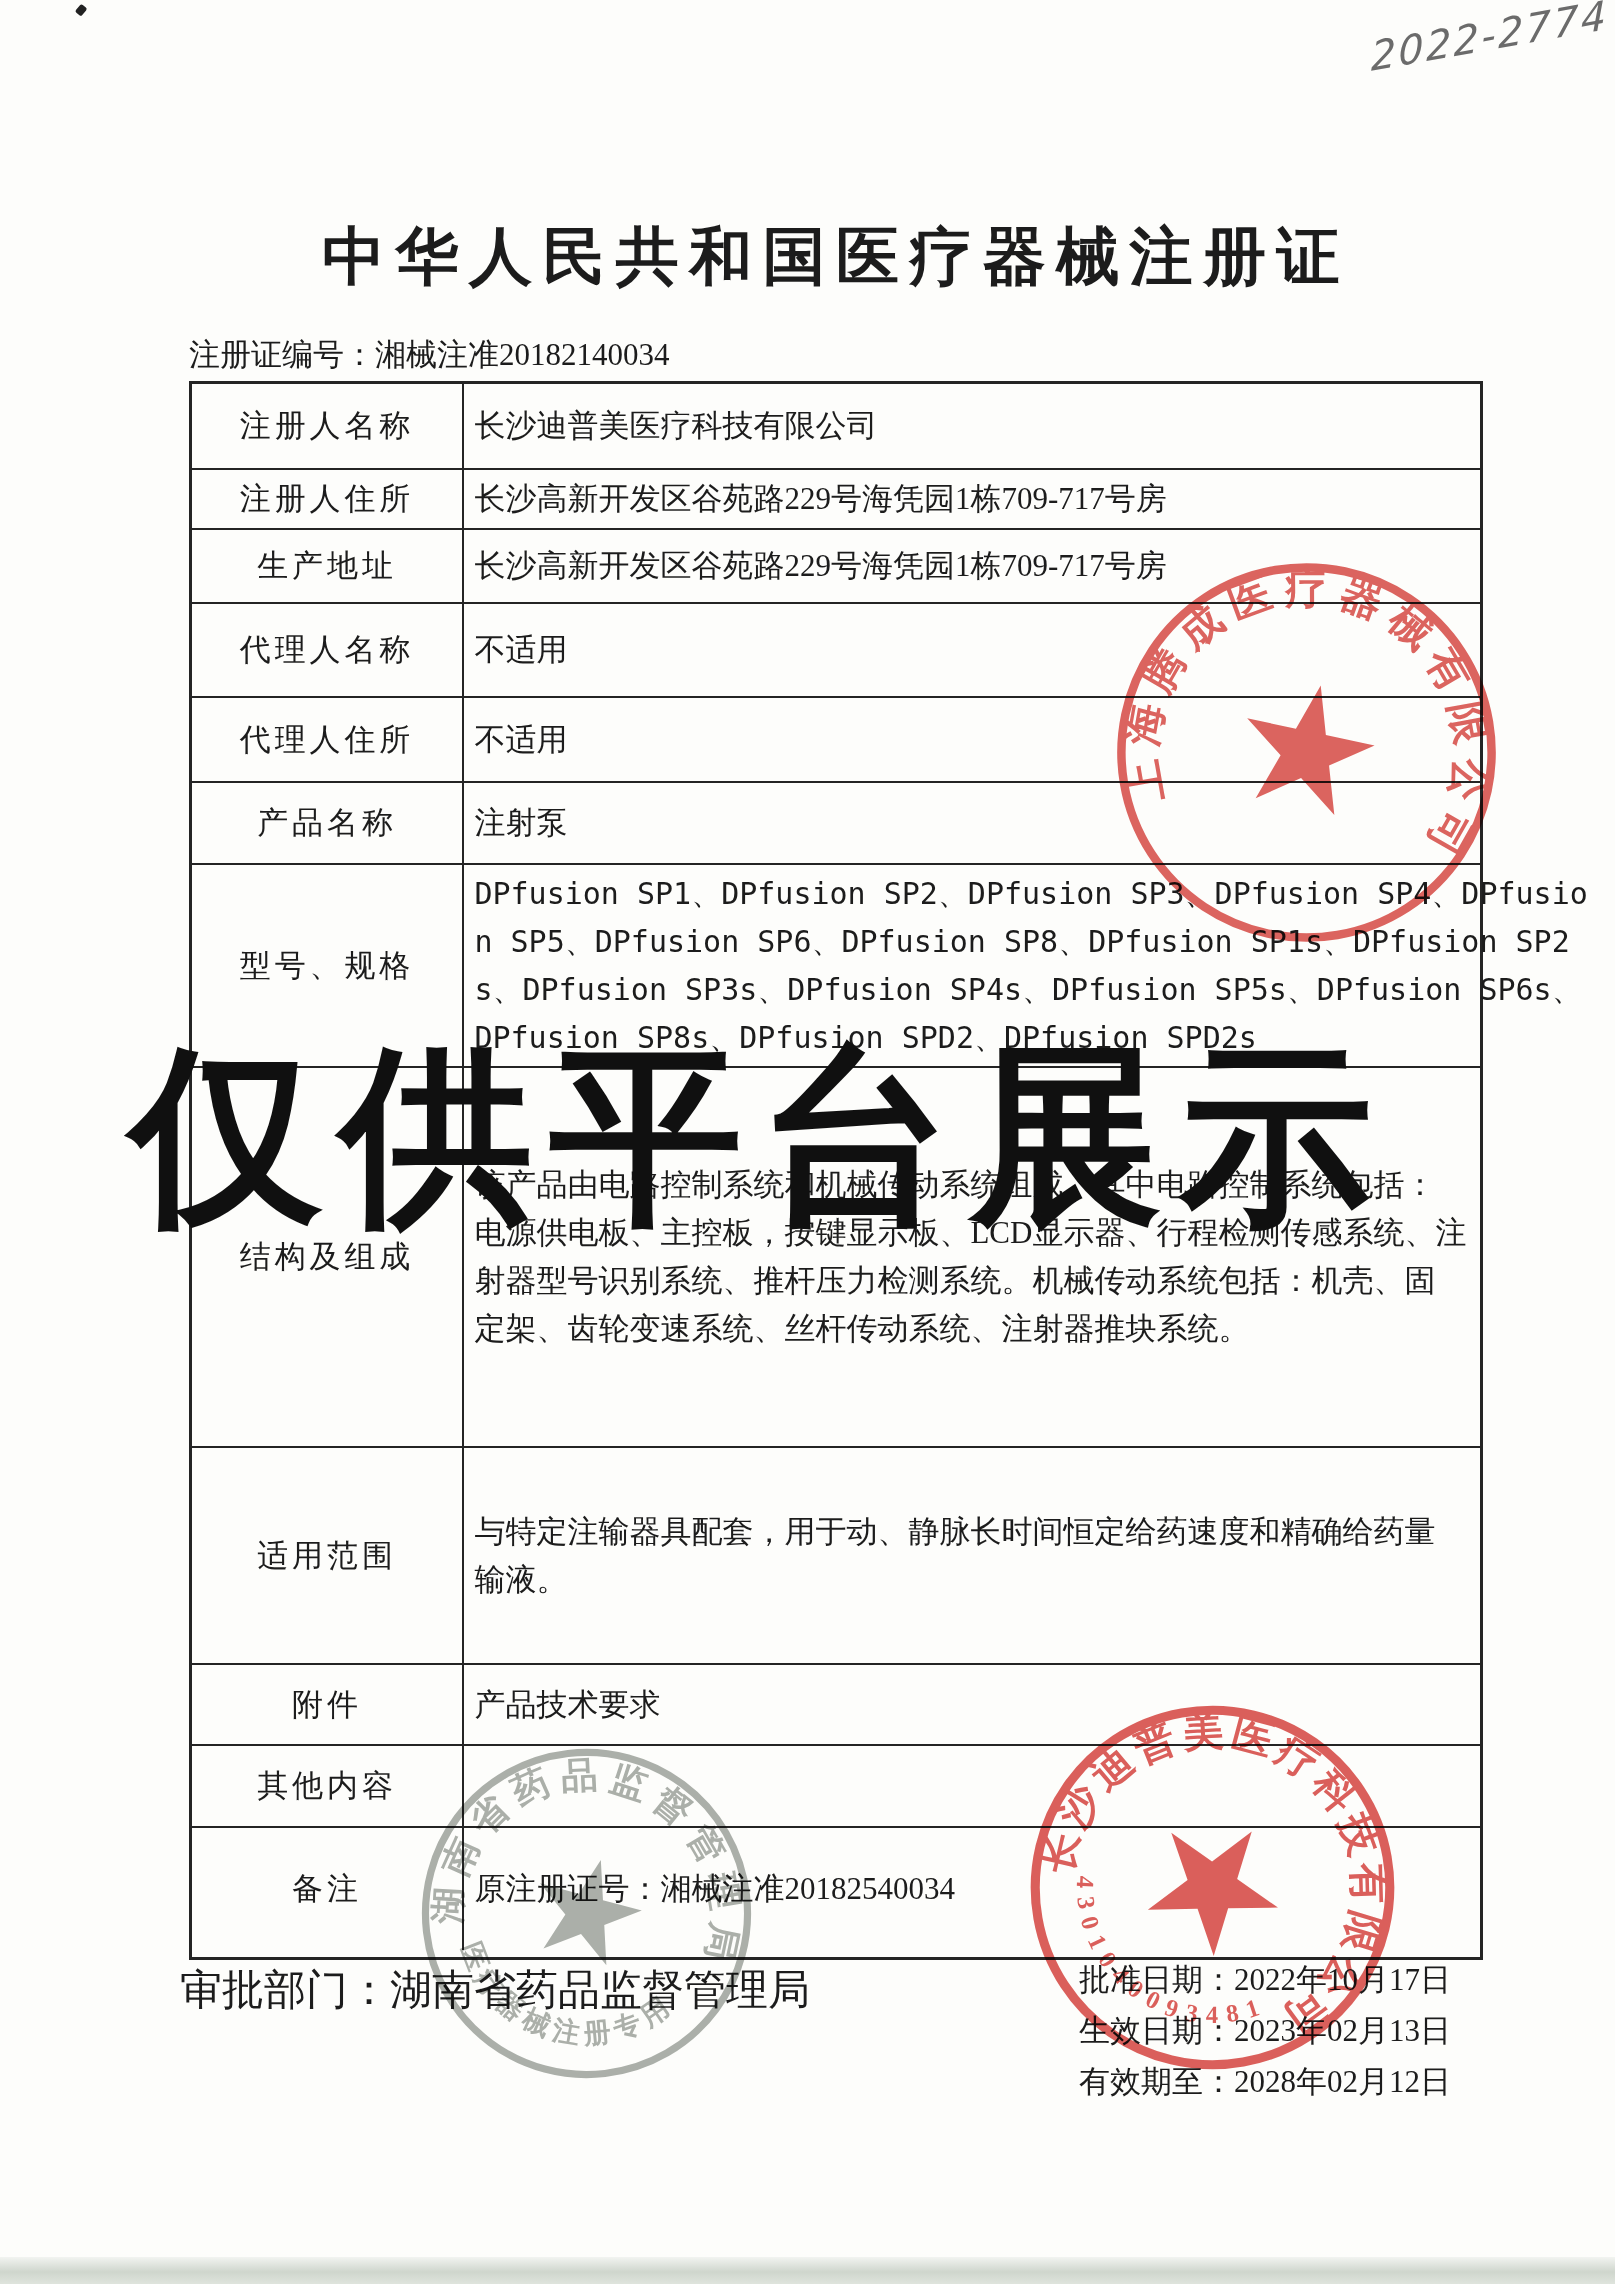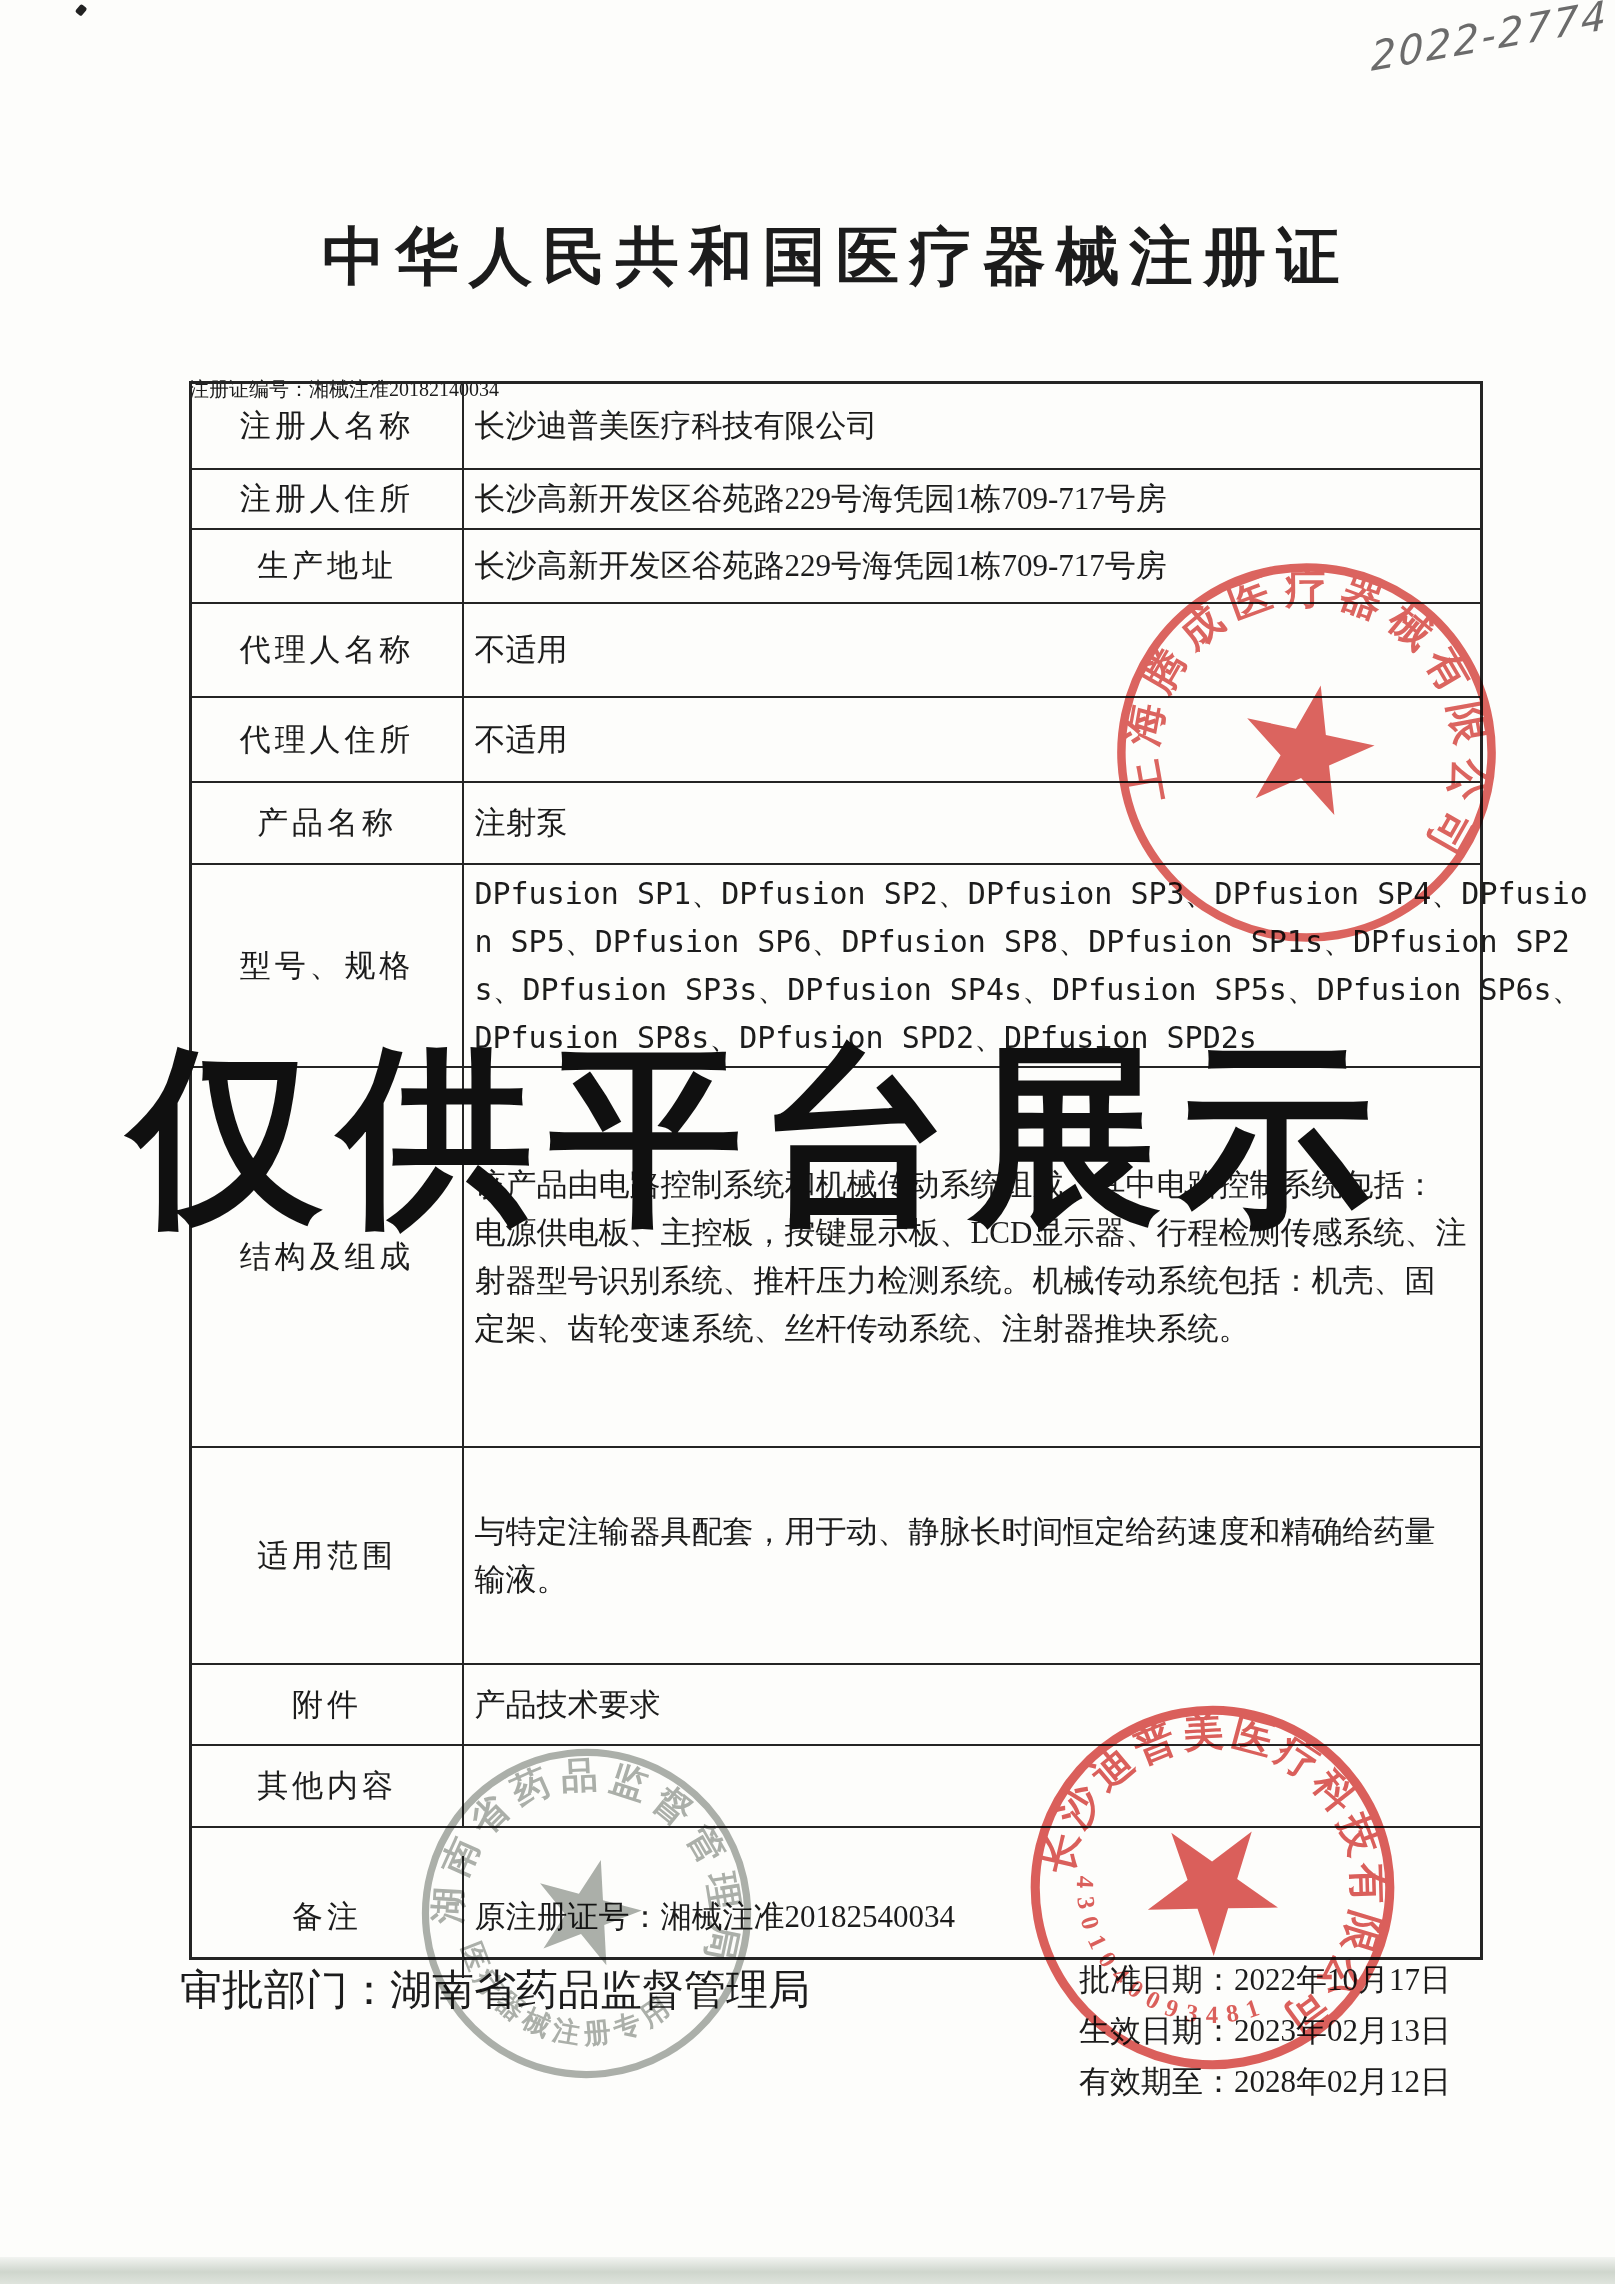--- a/index.html
+++ b/index.html
@@ -19,29 +19,29 @@
     transform:rotate(-10deg) skewX(-10deg);
     letter-spacing:2.6px;white-space:nowrap;
   }
   .scan-mark{left:77px;top:5.2px;width:7.8px;height:10.4px;background:#222;border-radius:2px;transform:rotate(40deg);}
 
   
   .title{
     left:189px;top:214px;width:1294px;text-align:center;
     font-size:63px;font-weight:bold;letter-spacing:10.4px;white-space:nowrap;
   }
-  .regline{left:189px;top:334px;font-size:20px;white-space:nowrap;margin-top:42px;}
+  .regline{left:189px;top:334px;font-size:31px;white-space:nowrap;}
 
   
   .ctable{
     left:189px;top:381px;width:1294px;height:1579px;
     border:3.3px solid #242424;box-sizing:border-box;z-index:1;background:transparent;
   }
   .row{display:flex;border-bottom:2.6px solid #242424;box-sizing:border-box;}
-  .row:last-child{border-bottom:none;margin-top:28px;}
+  .row:last-child{border-bottom:none;}
   .cl{
     width:272px;flex:0 0 272px;border-right:2px solid #242424;box-sizing:border-box;
     display:flex;align-items:center;justify-content:center;
     font-size:31px;letter-spacing:3.9px;text-align:center;
   }
   .cv{
     flex:1;display:flex;flex-direction:column;justify-content:center;
     padding:0 5.2px 0 10.4px;font-size:31px;line-height:48px;
   }
   .cv .vline{white-space:nowrap;}

